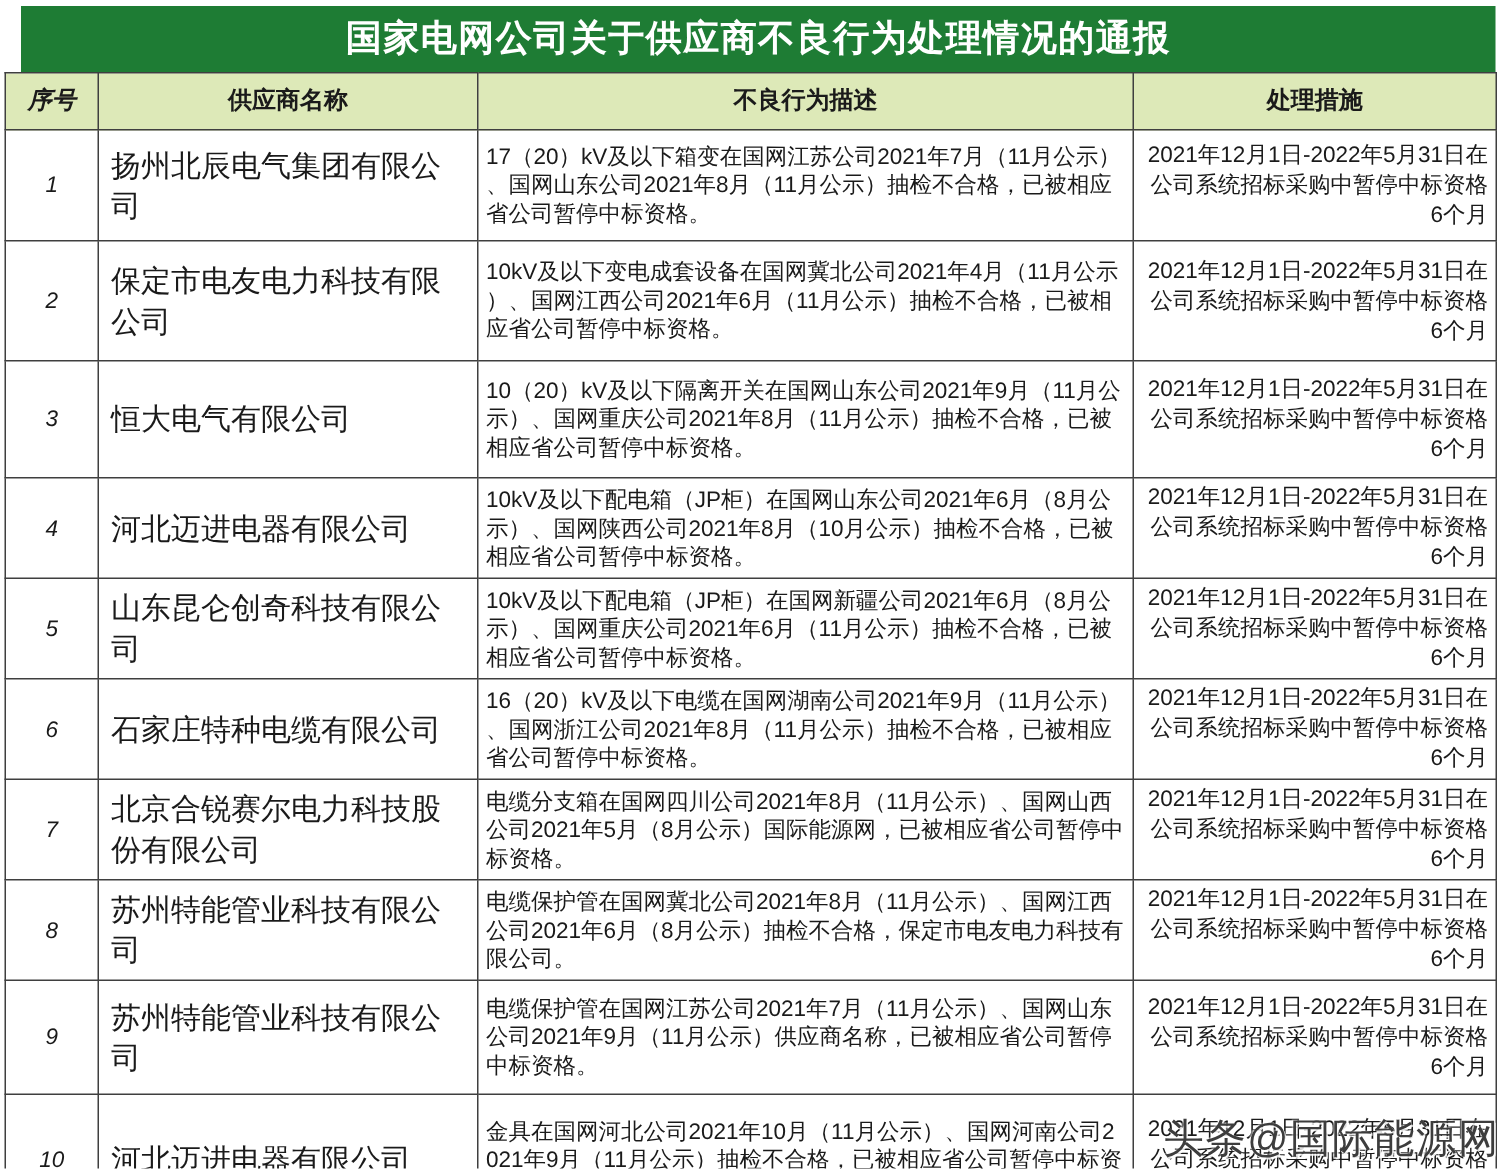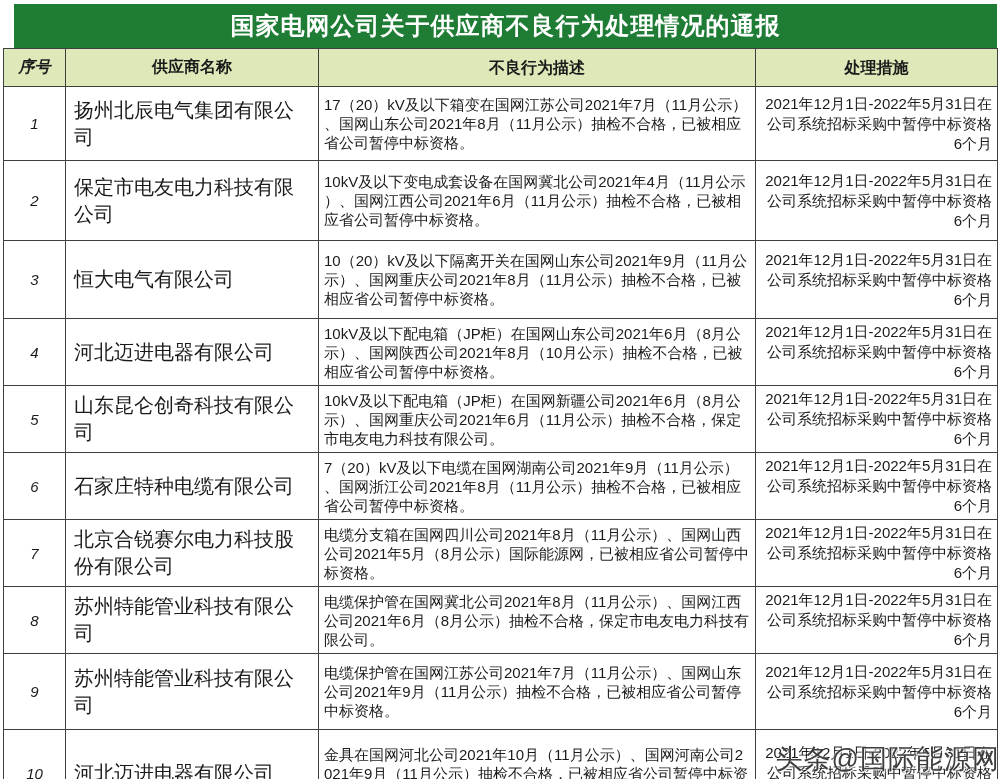--- a/index.html
+++ b/index.html
@@ -132,45 +132,45 @@
         </tr>
         <tr>
           <td class="col-no">4</td>
           <td class="col-supplier">河北迈进电器有限公司</td>
           <td class="col-behavior">10kV及以下配电箱（JP柜）在国网山东公司2021年6月（8月公示）、国网陕西公司2021年8月（10月公示）抽检不合格，已被相应省公司暂停中标资格。</td>
           <td class="col-measure">2021年12月1日-2022年5月31日在公司系统招标采购中暂停中标资格6个月</td>
         </tr>
         <tr>
           <td class="col-no">5</td>
           <td class="col-supplier">山东昆仑创奇科技有限公司</td>
-          <td class="col-behavior">10kV及以下配电箱（JP柜）在国网新疆公司2021年6月（8月公示）、国网重庆公司2021年6月（11月公示）抽检不合格，保定市电友电力科技有限公司。</td>
+          <td class="col-behavior">10kV及以下配电箱（JP柜）在国网新疆公司2021年6月（8月公示）、国网重庆公司2021年6月（11月公示）抽检不合格，已被相应省公司暂停中标资格。</td>
           <td class="col-measure">2021年12月1日-2022年5月31日在公司系统招标采购中暂停中标资格6个月</td>
         </tr>
         <tr>
           <td class="col-no">6</td>
           <td class="col-supplier">石家庄特种电缆有限公司</td>
-          <td class="col-behavior">7（20）kV及以下电缆在国网湖南公司2021年9月（11月公示）、国网浙江公司2021年8月（11月公示）抽检不合格，已被相应省公司暂停中标资格。</td>
+          <td class="col-behavior">16（20）kV及以下电缆在国网湖南公司2021年9月（11月公示）、国网浙江公司2021年8月（11月公示）抽检不合格，已被相应省公司暂停中标资格。</td>
           <td class="col-measure">2021年12月1日-2022年5月31日在公司系统招标采购中暂停中标资格6个月</td>
         </tr>
         <tr>
           <td class="col-no">7</td>
           <td class="col-supplier">北京合锐赛尔电力科技股份有限公司</td>
           <td class="col-behavior">电缆分支箱在国网四川公司2021年8月（11月公示）、国网山西公司2021年5月（8月公示）国际能源网，已被相应省公司暂停中标资格。</td>
           <td class="col-measure">2021年12月1日-2022年5月31日在公司系统招标采购中暂停中标资格6个月</td>
         </tr>
         <tr>
           <td class="col-no">8</td>
           <td class="col-supplier">苏州特能管业科技有限公司</td>
           <td class="col-behavior">电缆保护管在国网冀北公司2021年8月（11月公示）、国网江西公司2021年6月（8月公示）抽检不合格，保定市电友电力科技有限公司。</td>
           <td class="col-measure">2021年12月1日-2022年5月31日在公司系统招标采购中暂停中标资格6个月</td>
         </tr>
         <tr>
           <td class="col-no">9</td>
           <td class="col-supplier">苏州特能管业科技有限公司</td>
-          <td class="col-behavior">电缆保护管在国网江苏公司2021年7月（11月公示）、国网山东公司2021年9月（11月公示）抽检不合格，已被相应省公司暂停中标资格。</td>
+          <td class="col-behavior">电缆保护管在国网江苏公司2021年7月（11月公示）、国网山东公司2021年9月（11月公示）供应商名称，已被相应省公司暂停中标资格。</td>
           <td class="col-measure">2021年12月1日-2022年5月31日在公司系统招标采购中暂停中标资格6个月</td>
         </tr>
         <tr>
           <td class="col-no">10</td>
           <td class="col-supplier">河北迈进电器有限公司</td>
           <td class="col-behavior">金具在国网河北公司2021年10月（11月公示）、国网河南公司2021年9月（11月公示）抽检不合格，已被相应省公司暂停中标资格。</td>
           <td class="col-measure">2021年12月1日-2022年5月31日在公司系统招标采购中暂停中标资格6个月</td>
         </tr>
       </tbody>
   </table>

